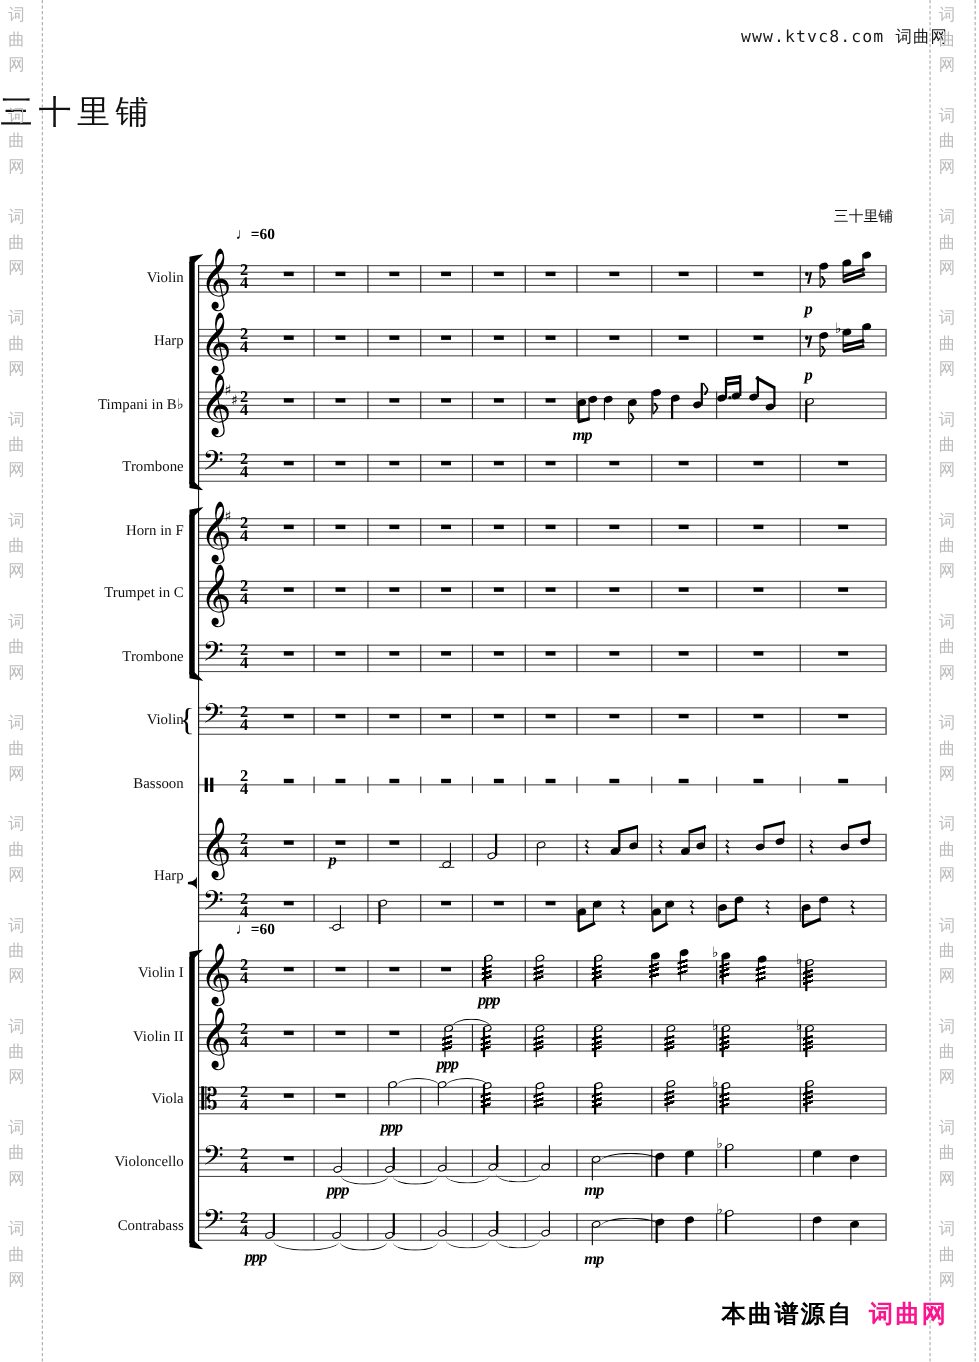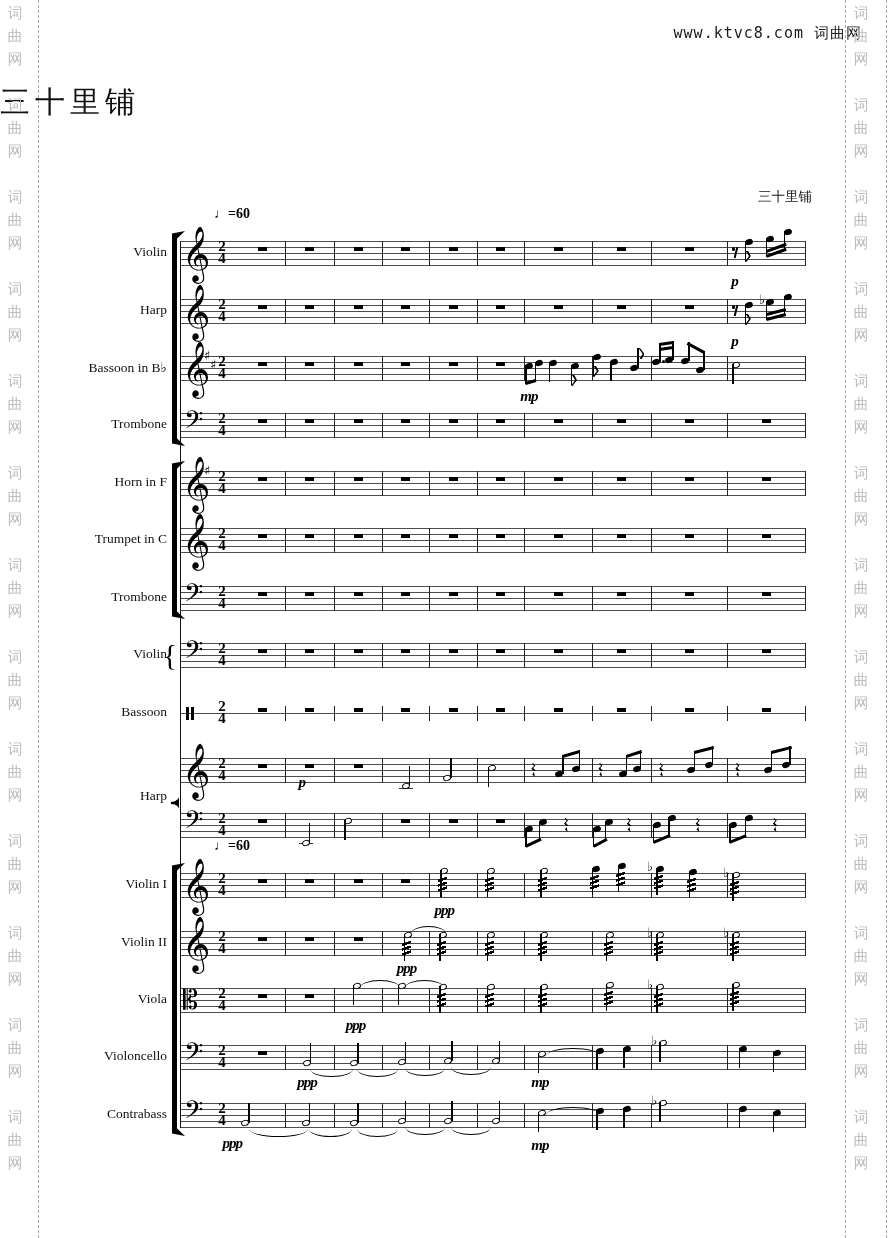--- a/index.html
+++ b/index.html
@@ -261,21 +261,21 @@
       <div style="position: absolute; left: 285px; top: 356px; width: 1px; height: 25px; background: rgb(34, 34, 34);"></div>
       <div style="position: absolute; left: 334px; top: 356px; width: 1px; height: 25px; background: rgb(34, 34, 34);"></div>
       <div style="position: absolute; left: 382px; top: 356px; width: 1px; height: 25px; background: rgb(34, 34, 34);"></div>
       <div style="position: absolute; left: 429px; top: 356px; width: 1px; height: 25px; background: rgb(34, 34, 34);"></div>
       <div style="position: absolute; left: 477px; top: 356px; width: 1px; height: 25px; background: rgb(34, 34, 34);"></div>
       <div style="position: absolute; left: 524px; top: 356px; width: 1px; height: 25px; background: rgb(34, 34, 34);"></div>
       <div style="position: absolute; left: 592px; top: 356px; width: 1px; height: 25px; background: rgb(34, 34, 34);"></div>
       <div style="position: absolute; left: 651px; top: 356px; width: 1px; height: 25px; background: rgb(34, 34, 34);"></div>
       <div style="position: absolute; left: 727px; top: 356px; width: 1px; height: 25px; background: rgb(34, 34, 34);"></div>
       <div style="position: absolute; left: 805px; top: 356px; width: 1px; height: 25px; background: rgb(34, 34, 34);"></div>
-      <div style="position: absolute; left: 0px; top: 359px; width: 167px; text-align: right; font: 13.5px &quot;Liberation Serif&quot;, serif; color: rgb(17, 17, 17);">Bassoon in B♭</div>
+      <div style="position: absolute; left: 0px; top: 359px; width: 167px; text-align: right; font: 13.5px &quot;Liberation Serif&quot;, serif; color: rgb(17, 17, 17);">Timpani in B♭</div>
       <div style="position: absolute; left: 182px; top: 343px; font: 48px / 50px &quot;DejaVu Sans&quot;, sans-serif; color: rgb(0, 0, 0);">𝄞</div>
       <div style="position: absolute; left: 204px; top: 348px; font: bold 13px &quot;DejaVu Sans&quot;, sans-serif; color: rgb(0, 0, 0);">♯</div>
       <div style="position: absolute; left: 210px; top: 357px; font: bold 13px &quot;DejaVu Sans&quot;, sans-serif; color: rgb(0, 0, 0);">♯</div>
       <div style="position: absolute; left: 215px; top: 354px; width: 14px; text-align: center; font: bold 15px / 14px &quot;Liberation Serif&quot;, serif; color: rgb(0, 0, 0);">2</div>
       <div style="position: absolute; left: 215px; top: 366px; width: 14px; text-align: center; font: bold 15px / 14px &quot;Liberation Serif&quot;, serif; color: rgb(0, 0, 0);">4</div>
       <div style="position: absolute; left: 258px; top: 362px; width: 9px; height: 3.5px; background: rgb(0, 0, 0);"></div>
       <div style="position: absolute; left: 305px; top: 362px; width: 9px; height: 3.5px; background: rgb(0, 0, 0);"></div>
       <div style="position: absolute; left: 353.5px; top: 362px; width: 9px; height: 3.5px; background: rgb(0, 0, 0);"></div>
       <div style="position: absolute; left: 401px; top: 362px; width: 9px; height: 3.5px; background: rgb(0, 0, 0);"></div>
       <div style="position: absolute; left: 448.5px; top: 362px; width: 9px; height: 3.5px; background: rgb(0, 0, 0);"></div>
@@ -856,13 +856,17 @@
       <div style="position: absolute; left: 172px; top: 468px; width: 4.5px; height: 145px; background: rgb(0, 0, 0);"></div>
       <div style="position: absolute; left: 172px; top: 461px; width: 13px; height: 8px; background: rgb(0, 0, 0); clip-path: polygon(0px 100%, 0px 30%, 100% 0px, 35% 100%);"></div>
       <div style="position: absolute; left: 172px; top: 611px; width: 13px; height: 8px; background: rgb(0, 0, 0); clip-path: polygon(0px 0px, 0px 70%, 100% 100%, 35% 0px);"></div>
       <div style="position: absolute; left: 163px; top: 639px; height: 32px; width: 16px; overflow: hidden; font: 29px / 32px &quot;Liberation Serif&quot;, serif; color: rgb(0, 0, 0);">{</div>
       <div style="position: absolute; left: 163px; top: 754px; height: 87px; width: 16px; overflow: hidden; font: 87px / 87px &quot;Liberation Serif&quot;, serif; color: rgb(0, 0, 0);">{</div>
       <div style="position: absolute; left: 172px; top: 870px; width: 4.5px; height: 260px; background: rgb(0, 0, 0);"></div>
       <div style="position: absolute; left: 172px; top: 863px; width: 13px; height: 8px; background: rgb(0, 0, 0); clip-path: polygon(0px 100%, 0px 30%, 100% 0px, 35% 100%);"></div>
       <div style="position: absolute; left: 172px; top: 1128px; width: 13px; height: 8px; background: rgb(0, 0, 0); clip-path: polygon(0px 0px, 0px 70%, 100% 100%, 35% 0px);"></div>
     </div>
 
+  <div class="abs" id="footer">
+    <span id="footer-prefix">本曲谱源自</span>
+    <span id="footer-brand" style="color: rgb(251, 20, 143);">词曲网</span>
+  </div>
 </div>
 
 </body></html>

